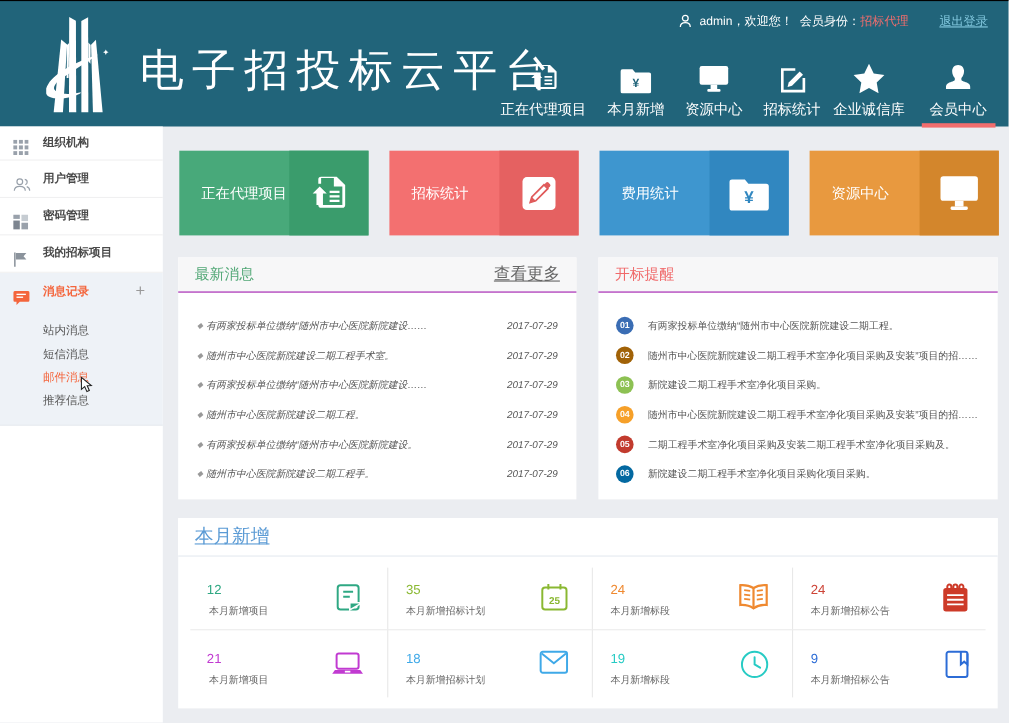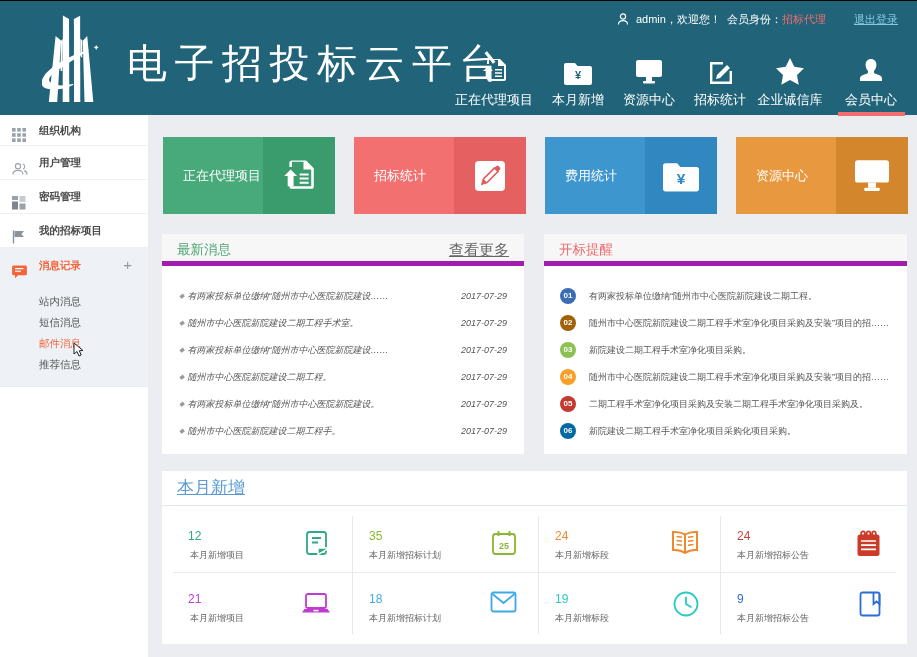--- a/index.html
+++ b/index.html
@@ -31,21 +31,21 @@
 
 #main { position:absolute; left:148px; top:115px; width:769px; height:542px; }
 
 
 .card { position:absolute; top:22px; height:77px; width:172px; display:flex; color:#fff; }
 .card .txt { flex:1; display:flex; align-items:center; padding-left:20px; font-size:13px; }
 .card .icb { width:72px; display:flex; align-items:center; justify-content:center; }
 
 
 .panel { position:absolute; background:#fff; }
-.panel-h { height:32px; line-height:31px; background:#f7f7f8; border-bottom:5px solid #a21caf; padding:0 15px; font-size:13.5px; position:relative; }
+.panel-h { height:32px; line-height:31px; background:#f7f7f8; border-bottom:1px solid #a21caf; padding:0 15px; font-size:13.5px; position:relative; }
 .panel-h .more { position:absolute; right:15px; top:0; font-size:15px; color:#666; text-decoration:underline; font-weight:normal; }
 .news li { list-style:none; height:27px; display:flex; align-items:center; font-size:9px; color:#555; padding:0 17px 0 17px; white-space:nowrap;font-style:italic; }
 .news .tx { flex:1; overflow:hidden; }
 .news .bu { color:#999; font-size:7px; margin-right:3px; }
 .news .dt { margin-left:auto; color:#555; }
 .remind li { list-style:none; height:27px; display:flex; align-items:center; font-size:9px; color:#555; padding:0 10px 0 16px; white-space:nowrap; overflow:hidden; }
 .badge { width:16px; height:16px; border-radius:50%; color:#fff; font-size:8px; font-weight:bold; text-align:center; line-height:16px; margin-right:13px; flex:none; }
 
 
 #bottom { position:absolute; left:14px; top:356px; width:745px; height:173px; background:#fff; }

